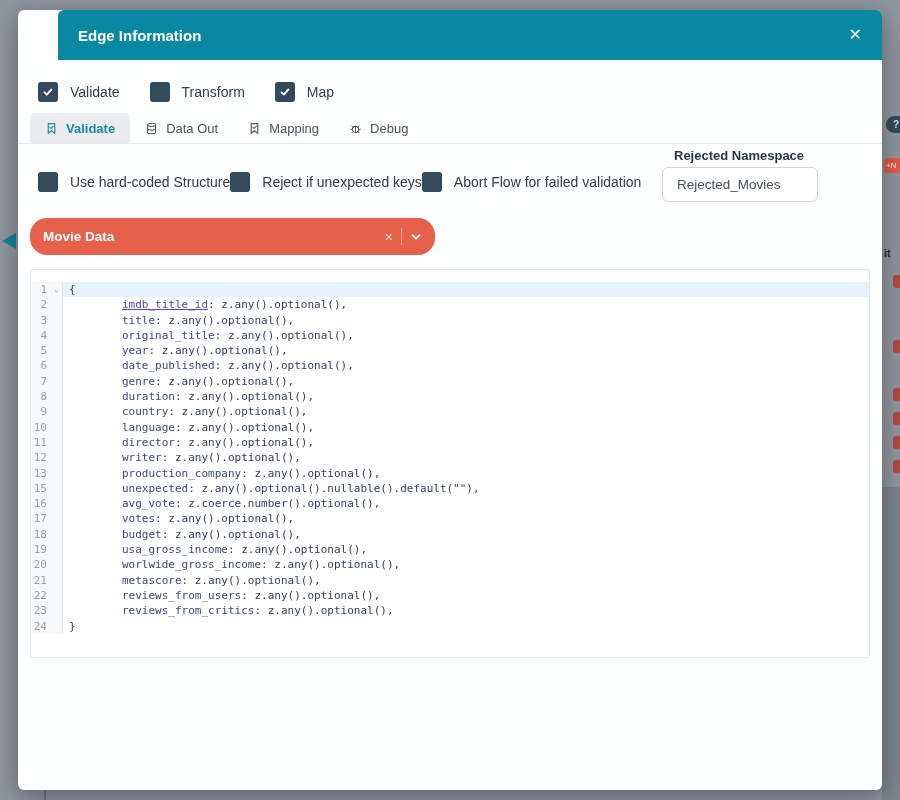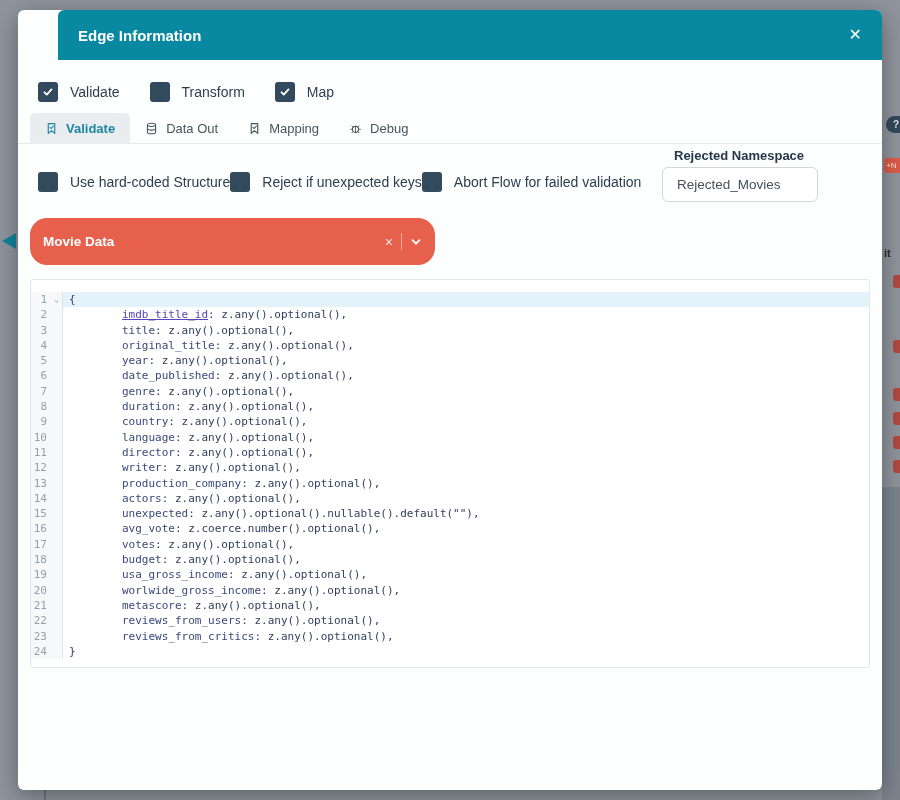--- a/index.html
+++ b/index.html
@@ -51,21 +51,21 @@
   
   .options-section { position:relative; height:64px; margin-top:4px; }
   .options-row { position:absolute; left:20px; top:24px; display:flex; }
   .namespace-col { position:absolute; right:64px; top:0; width:156px; }
   .ns-label { font-size:13px; font-weight:bold; color:#25384a; margin-bottom:4px;margin-left:12px; }
   .ns-input { width:156px; height:35px; border:1px solid #d0d6db; border-radius:6px;
     font-size:13.5px; color:#43505c; padding:0 14px; background:#fff;
     font-family:"Liberation Sans", sans-serif; }
 
   
-  .pill { margin:6px 0 0 12px; width:405px; height:47px; background:#e7604b;
+  .pill { margin:6px 0 0 12px; width:405px; height:37px; background:#e7604b;
     border-radius:17px; display:flex; align-items:center; padding:0 13px;
     cursor:pointer;text-align:center; }
   .pill-label { color:#ffffff; font-size:13.5px; font-weight:bold; }
   .pill-right { margin-left:auto; display:flex; align-items:center; gap:8px; }
   .pill-clear { color:rgba(255,255,255,.82); font-size:14px; cursor:pointer; }
   .pill-divider { width:1px; height:17px; background:rgba(255,255,255,.45); }
   .pill-chevron { display:flex; cursor:pointer; }
 
   
   .editor { margin:14px 12px 0 12px; height:389px; border:1px solid #e3e7eb;
@@ -300,27 +300,20 @@
           </div>
           <div class="code-row">
             <div class="gutter">
               <span class="line-num">13</span>
               <span class="fold-slot"></span>
             </div>
             <div class="code-text">        <span class="code-key">production_company</span>: z.any().optional(),</div>
           </div>
           <div class="code-row">
             <div class="gutter">
-              <span class="line-num">14</span>
-              <span class="fold-slot"></span>
-            </div>
-            <div class="code-text">        <span class="code-key">actors</span>: z.any().optional(),</div>
-          </div>
-          <div class="code-row">
-            <div class="gutter">
               <span class="line-num">15</span>
               <span class="fold-slot"></span>
             </div>
             <div class="code-text">        <span class="code-key">unexpected</span>: z.any().optional().nullable().default(""),</div>
           </div>
           <div class="code-row">
             <div class="gutter">
               <span class="line-num">16</span>
               <span class="fold-slot"></span>
             </div>

